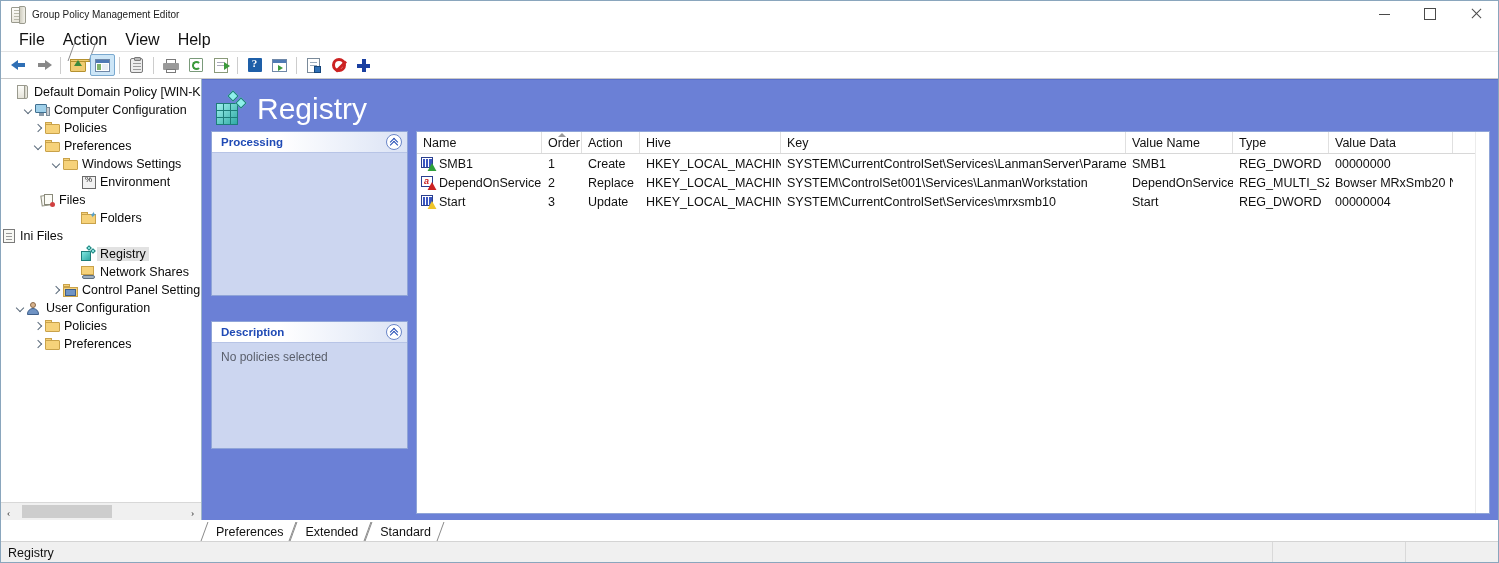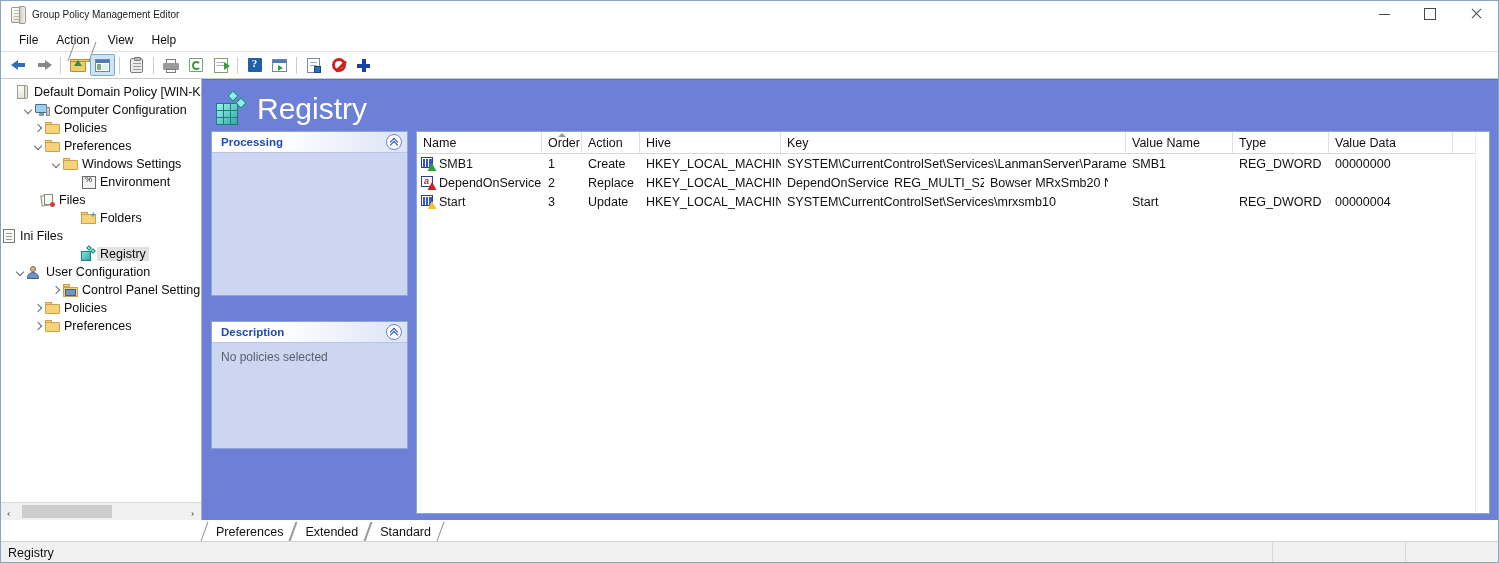--- a/index.html
+++ b/index.html
@@ -65,21 +65,21 @@
 
   
   .menubar{
     height:23px;flex:0 0 23px;
     display:flex;align-items:center;
     background:#ffffff;
     padding-left:10px;
     border-bottom:1px solid #e3e3e3;
   }
   .menu-item{
-    padding:2px 9px;font-size:12px;color:#111;white-space:nowrap;
+    padding:2px 9px;font-size:16px;color:#111;white-space:nowrap;
   }
 
   
   .toolbar{
     height:26px;flex:0 0 26px;
     display:flex;align-items:center;
     background:#ffffff;
     padding-left:6px;
     border-bottom:1px solid #c9c9c9;
   }
@@ -641,47 +641,56 @@
           <span class="ico">
               <span class="ic-reg">
                 <i class="c1"></i>
                 <i class="c2"></i>
                 <i class="c3"></i>
               </span>
             </span>
           <span class="lbl">Registry</span>
         </div>
 
-
-
-        <div class="tnode" style="padding-left:12px">
-          <span class="exp">
-              <i class="chev down"></i>
-            </span>
-          <span class="ico">
-              <span class="ic-user">
-                <i class="head"></i>
-                <i class="body"></i>
-              </span>
-            </span>
-          <span class="lbl">User Configuration</span>
-        </div>
+        <div class="tnode" style="padding-left:80px">
+          <span class="ico">
+              <span class="ic-netshare">
+                <i class="f1"></i>
+                <i class="pipe"></i>
+              </span>
+            </span>
+          <span class="lbl">Network Shares</span>
+        </div>
+
 
         <div class="tnode" style="padding-left:48px">
           <span class="exp">
               <i class="chev right"></i>
             </span>
           <span class="ico">
               <span class="ic-cpanel">
                 <i class="f1"></i>
                 <i class="f2"></i>
                 <i class="gl"></i>
               </span>
             </span>
           <span class="lbl">Control Panel Setting</span>
+        </div>
+
+        <div class="tnode" style="padding-left:12px">
+          <span class="exp">
+              <i class="chev down"></i>
+            </span>
+          <span class="ico">
+              <span class="ic-user">
+                <i class="head"></i>
+                <i class="body"></i>
+              </span>
+            </span>
+          <span class="lbl">User Configuration</span>
         </div>
 
         <div class="tnode" style="padding-left:30px">
           <span class="exp">
               <i class="chev right"></i>
             </span>
           <span class="ico">
               <span class="folder">
                 <i class="f1"></i>
                 <i class="f2"></i>
@@ -788,20 +797,21 @@
                 <div class="c name" style="width:125px;flex:0 0 125px">
                   <span class="row-ico letter">
                       <i class="grid"></i>
                       <i class="tri red"></i>
                     </span>
                   <span>DependOnService</span>
                 </div>
                 <div class="c" style="width:40px;flex:0 0 40px">2</div>
                 <div class="c" style="width:58px;flex:0 0 58px">Replace</div>
                 <div class="c" style="width:141px;flex:0 0 141px">HKEY_LOCAL_MACHINE</div>
+                <div class="c" style="width:345px;flex:0 0 345px">SYSTEM\ControlSet001\Services\LanmanWorkstation</div>
                 <div class="c" style="width:107px;flex:0 0 107px">DependOnService</div>
                 <div class="c" style="width:96px;flex:0 0 96px">REG_MULTI_SZ</div>
                 <div class="c" style="width:124px;flex:0 0 124px">Bowser MRxSmb20 NSI</div>
               </div>
 
               <div class="lv-row">
                 <div class="c name" style="width:125px;flex:0 0 125px">
                   <span class="row-ico">
                       <i class="grid"></i>
                       <i class="tri yellow"></i>

